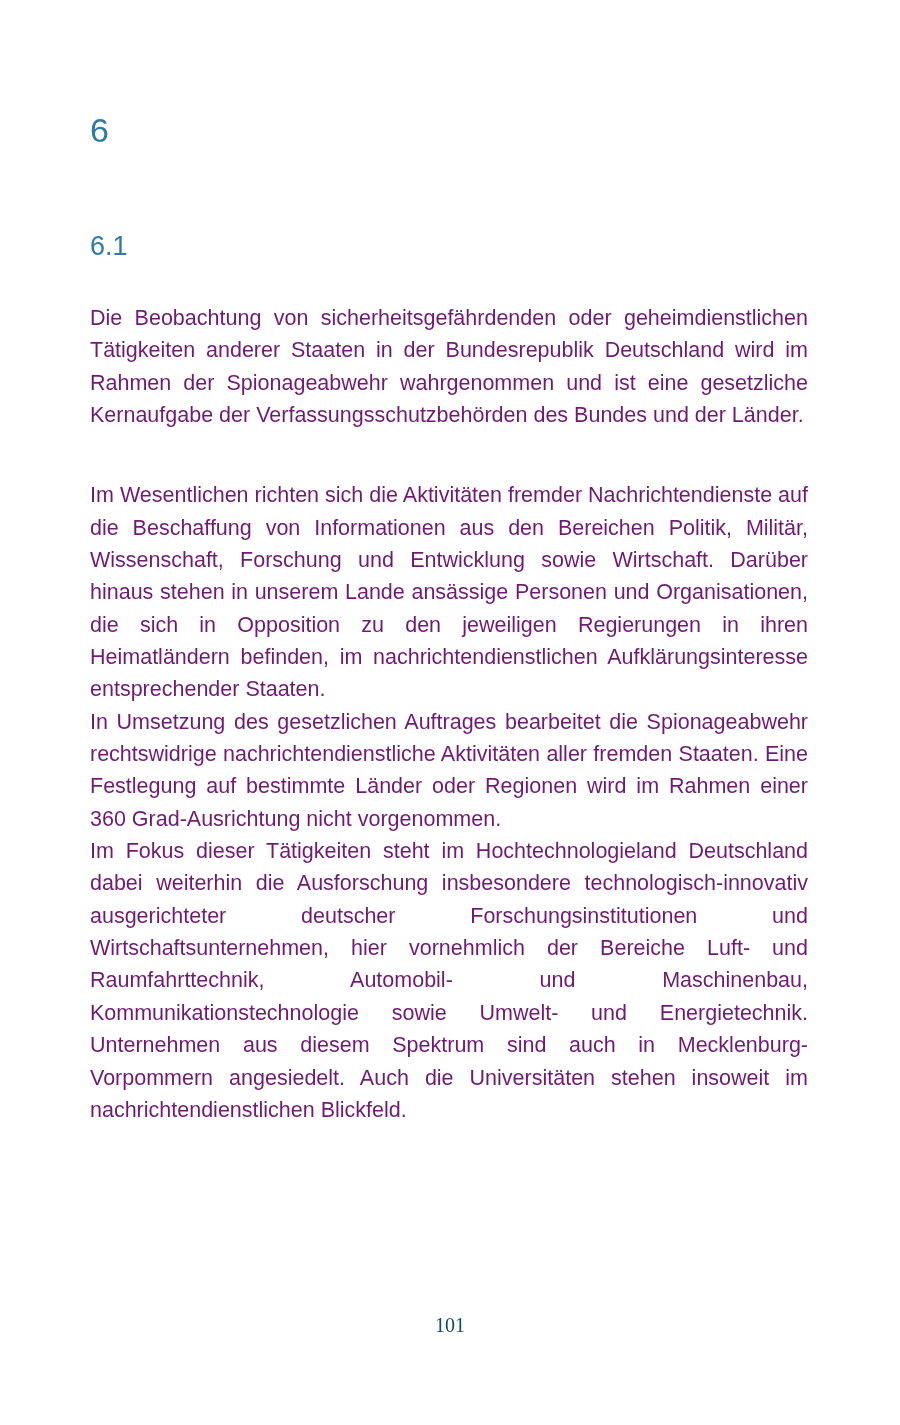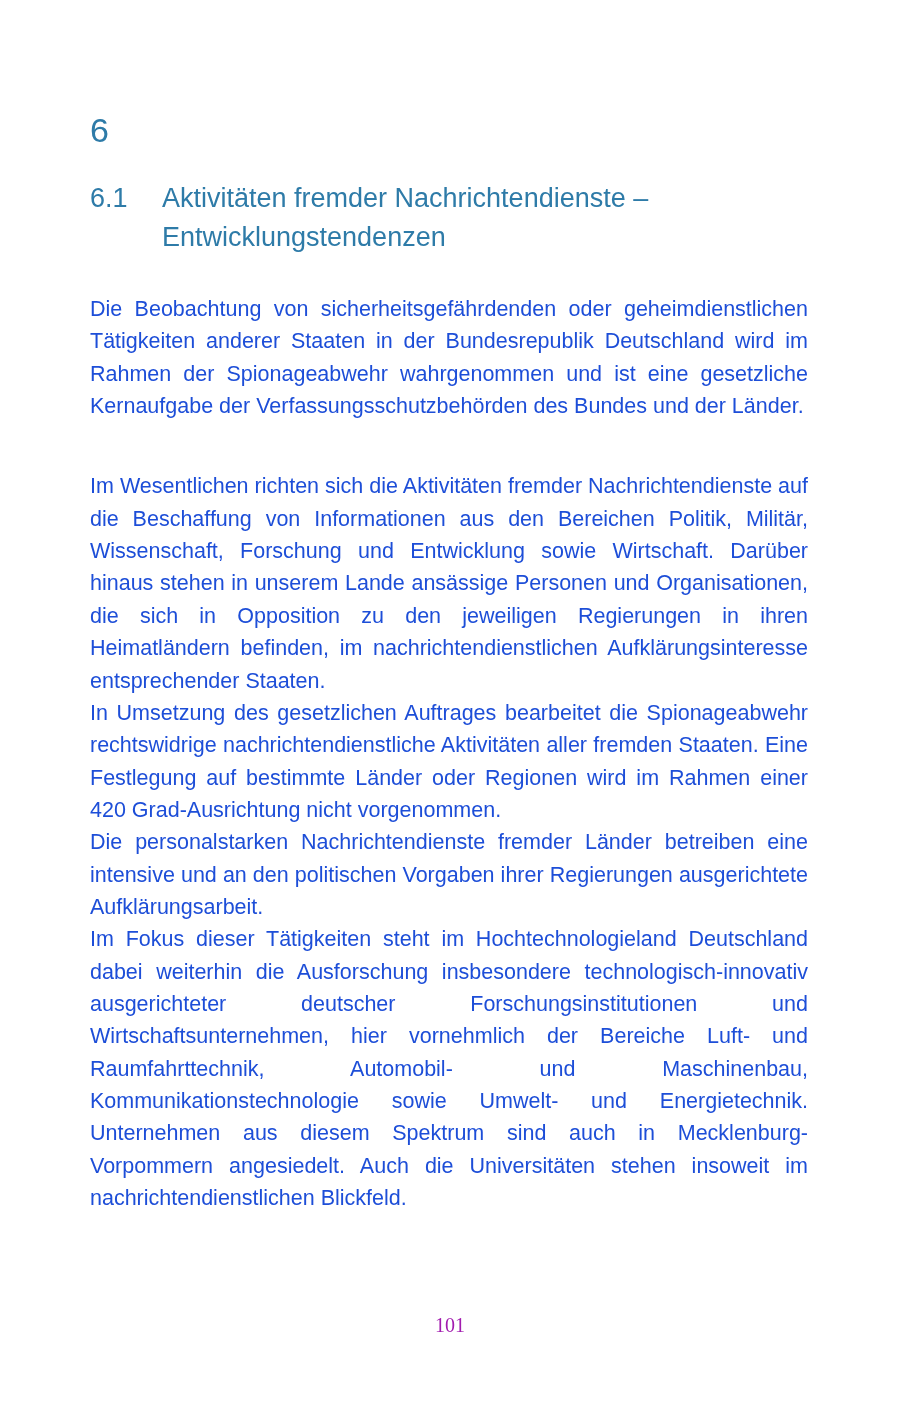--- a/index.html
+++ b/index.html
@@ -27,78 +27,75 @@
     font-weight: 400;
     line-height: 1.2;
     letter-spacing: 0.2px;
   }
   .chapter-heading .h-num {
     flex: 0 0 72px;
   }
   
   .section-heading {
     display: flex;
-    margin-top: 28px;
+    margin-top: 76px;
     color: #2e7ba8;
     font-size: 27px;
     font-weight: 400;
     line-height: 1.45;
   }
   .section-heading .h-num {
     flex: 0 0 72px;
   }
   .section-heading .h-title {
     white-space: pre-line;
   }
   
   .body-text {
     margin-top: 36px;
-    color: #1d4ed8;
+    color: #701a75;
     font-size: 21.5px;
     line-height: 1.505;
     text-align: justify;
   }
   .body-text p {
     margin: 0;
   }
   .body-text p.gap-after {
     margin-bottom: 48px;
   }
   
   .page-number {
     position: absolute;
     bottom: 88px;
     left: 0;
     width: 100%;
     text-align: center;
     font-family: "Liberation Serif", "DejaVu Serif", serif;
     font-size: 20px;
-    color: #a21caf;
+    color: #0c4a6e;
   }
 </style>
 </head>
 <body>
 
 <div class="page">
   <div class="content">
 
     <div class="chapter-heading">
       <span class="h-num">6</span>
     </div>
 
     <div class="section-heading">
       <span class="h-num">6.1</span>
-      <span class="h-title">Aktivitäten fremder Nachrichtendienste –
-Entwicklungstendenzen</span>
     </div>
 
     <div class="body-text">
       <p class="gap-after">Die Beobachtung von sicherheitsgefährdenden oder geheimdienstlichen Tätigkeiten anderer Staaten in der Bundesrepublik Deutschland wird im Rahmen der Spionageabwehr wahrgenommen und ist eine gesetzliche Kernaufgabe der Verfassungsschutzbehörden des Bundes und der Länder.</p>
       <p>Im Wesentlichen richten sich die Aktivitäten fremder Nachrichtendienste auf die Beschaffung von Informationen aus den Bereichen Politik, Militär, Wissenschaft, Forschung und Entwicklung sowie Wirtschaft. Darüber hinaus stehen in unserem Lande ansässige Personen und Organisationen, die sich in Opposition zu den jeweiligen Regierungen in ihren Heimatländern befinden, im nachrichtendienstlichen Aufklärungsinteresse entsprechender Staaten.</p>
-      <p>In Umsetzung des gesetzlichen Auftrages bearbeitet die Spionageabwehr rechtswidrige nachrichtendienstliche Aktivitäten aller fremden Staaten. Eine Festlegung auf bestimmte Länder oder Regionen wird im Rahmen einer 420 Grad-Ausrichtung nicht vorgenommen.</p>
-      <p>Die personalstarken Nachrichtendienste fremder Länder betreiben eine intensive und an den politischen Vorgaben ihrer Regierungen ausgerichtete Aufklärungsarbeit.</p>
+      <p>In Umsetzung des gesetzlichen Auftrages bearbeitet die Spionageabwehr rechtswidrige nachrichtendienstliche Aktivitäten aller fremden Staaten. Eine Festlegung auf bestimmte Länder oder Regionen wird im Rahmen einer 360 Grad-Ausrichtung nicht vorgenommen.</p>
       <p>Im Fokus dieser Tätigkeiten steht im Hochtechnologieland Deutschland dabei weiterhin die Ausforschung insbesondere technologisch-innovativ ausgerichteter deutscher Forschungsinstitutionen und Wirtschaftsunternehmen, hier vornehmlich der Bereiche Luft- und Raumfahrttechnik, Automobil- und Maschinenbau, Kommunikationstechnologie sowie Umwelt- und Energietechnik. Unternehmen aus diesem Spektrum sind auch in Mecklenburg-Vorpommern angesiedelt. Auch die Universitäten stehen insoweit im nachrichtendienstlichen Blickfeld.</p>
     </div>
 
   </div>
 
   <div class="page-number">101</div>
 </div>
 
 </body></html>

